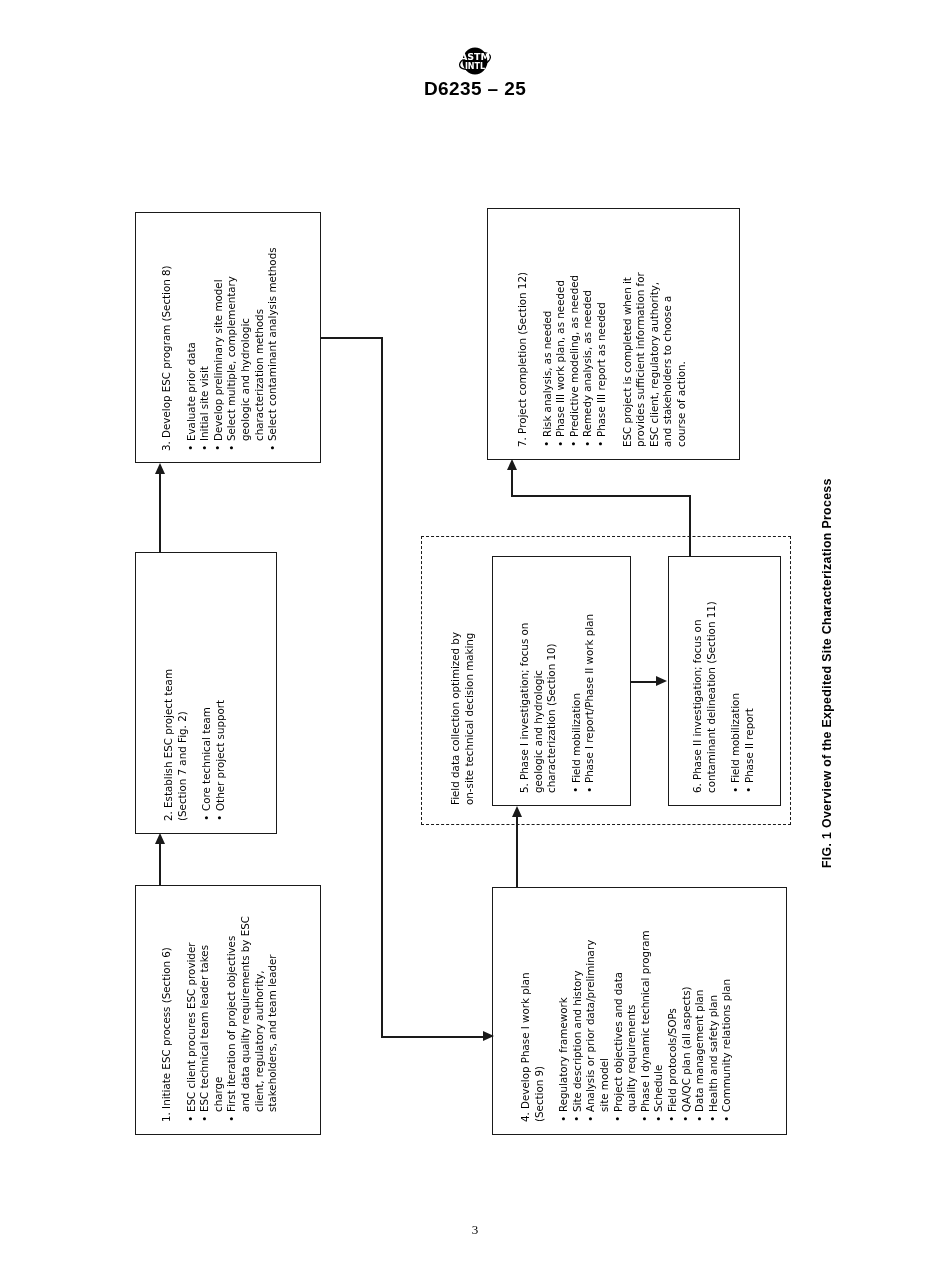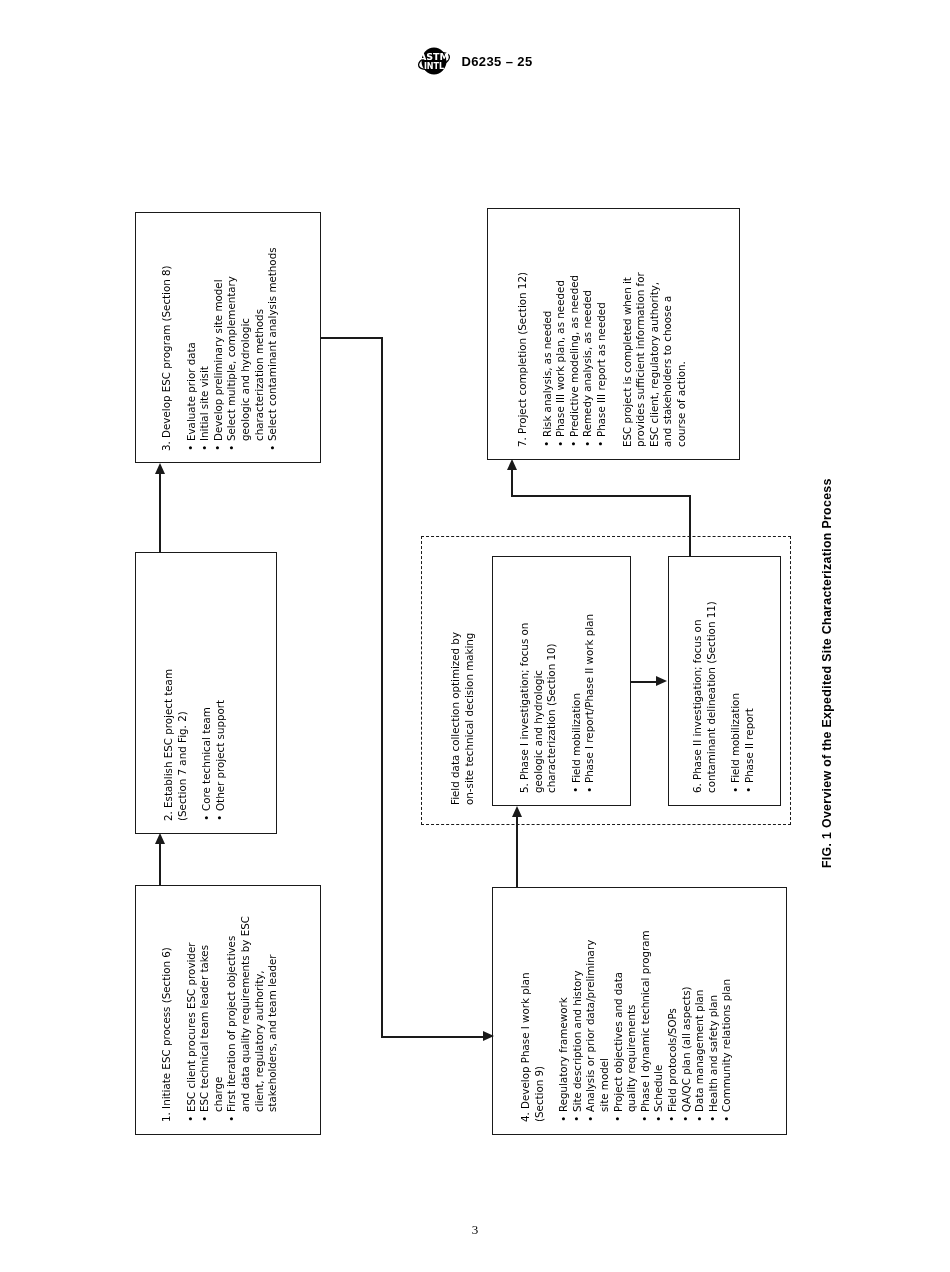--- a/index.html
+++ b/index.html
@@ -22,32 +22,32 @@
   
   .header {
     position: absolute;
     top: 44px;
     left: 0;
     width: 950px;
     text-align: center;
     display: flex;
     align-items: center;
     justify-content: center;
-    gap: 10px;
+    flex-direction: column;
   }
   .astm-logo {
     width: 34px;
     height: 34px;
     position: relative;
     display: inline-block;
   }
   .astm-logo svg { display: block; }
   .doc-id {
     font-family: "Liberation Sans", sans-serif;
-    font-size: 13px;
+    font-size: 19px;
     font-weight: bold;
     letter-spacing: 0.4px;
   }
 
   
   .page-number {
     position: absolute;
     left: 0;
     top: 1222px;
     width: 950px;

